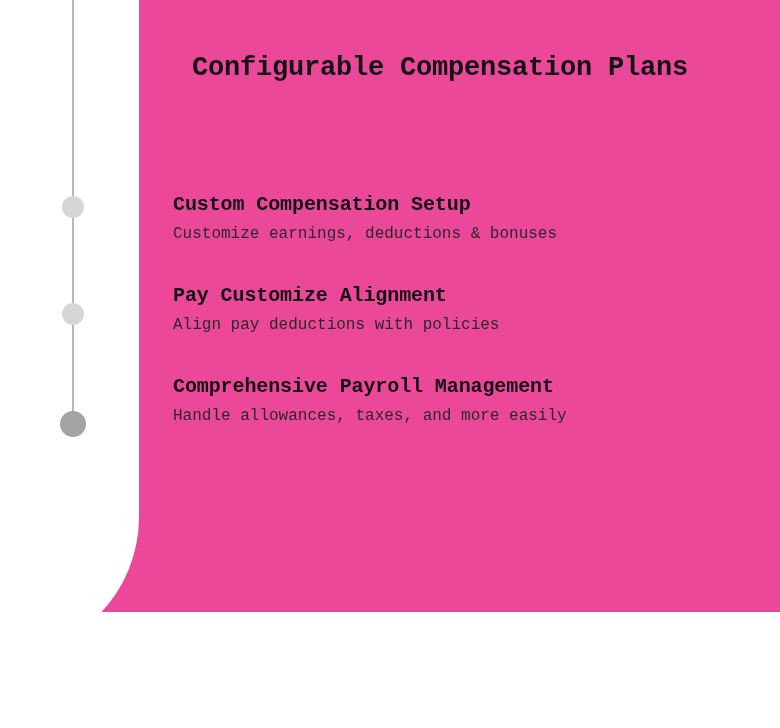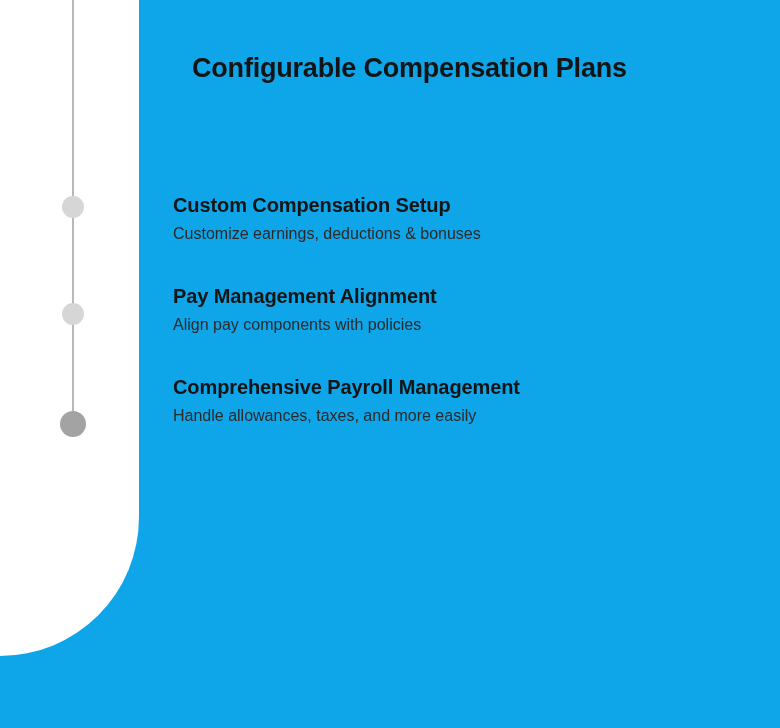--- a/index.html
+++ b/index.html
@@ -11,23 +11,24 @@
     height: 728px;
     overflow: hidden;
     background: #ffffff;
     font-family: "Liberation Sans", sans-serif;
     -webkit-font-smoothing: antialiased;
   }
 
   .slide {
     position: relative;
     width: 780px;
-    height: 728px;
-    background: #0ea5e9;
+    height: 612px;
+    background: #ec4899;
     overflow: hidden;
+    font-family: Liberation Mono, monospace;
   }
 
   
   .white-panel {
     position: absolute;
     left: 0;
     top: 0;
     width: 139px;
     height: 656px;
     background: #ffffff;
@@ -146,22 +147,22 @@
     <h1 class="slide-title">Configurable Compensation Plans</h1>
 
     <ul class="feature-list">
 
       <li class="feature-item">
         <div class="feature-heading">Custom Compensation Setup</div>
         <div class="feature-desc">Customize earnings, deductions &amp; bonuses</div>
       </li>
 
       <li class="feature-item">
-        <div class="feature-heading">Pay Management Alignment</div>
-        <div class="feature-desc">Align pay components with policies</div>
+        <div class="feature-heading">Pay Customize Alignment</div>
+        <div class="feature-desc">Align pay deductions with policies</div>
       </li>
 
       <li class="feature-item">
         <div class="feature-heading">Comprehensive Payroll Management</div>
         <div class="feature-desc">Handle allowances, taxes, and more easily</div>
       </li>
 
     </ul>
   </div>
 </div>

